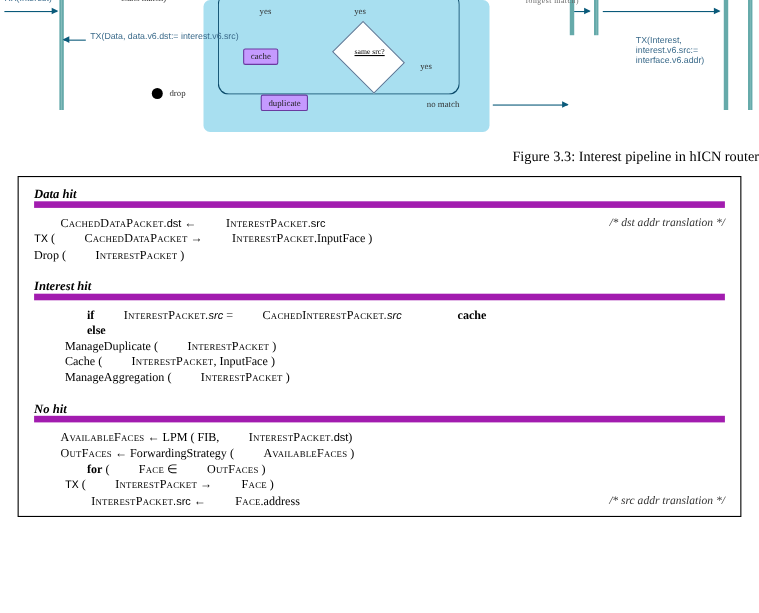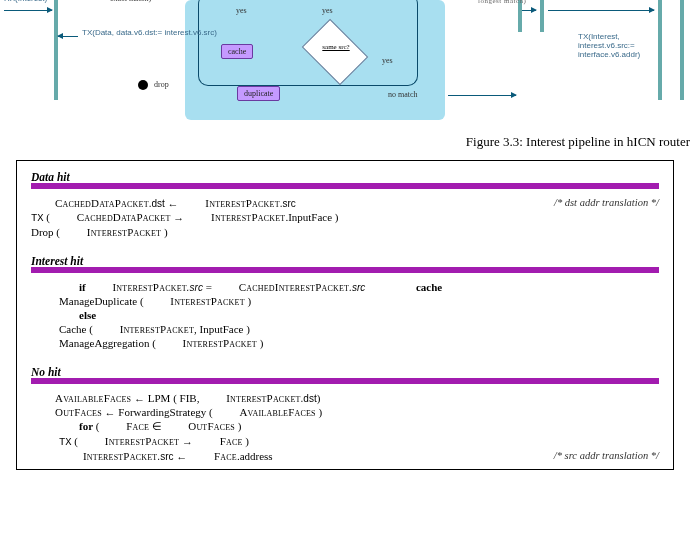--- a/index.html
+++ b/index.html
@@ -168,25 +168,25 @@
     <span class="tt">TX</span><span> ( </span><span class="sc">CachedDataPacket</span><span> → </span><span class="sc">InterestPacket</span><span>.InputFace</span><span> )</span>
   </div>
   <div class="line">
     <span>Drop</span><span> ( </span><span class="sc">InterestPacket</span><span> )</span>
   </div>
 
   <div class="sect-head">Interest hit</div>
   <div class="line">
     <span class="kw">if </span><span class="sc">InterestPacket</span><span class="sf" style="font-style:italic">.src</span><span> = </span><span class="sc">CachedInterestPacket</span><span class="sf" style="font-style:italic">.src</span><span class="kw"> cache</span>
   </div>
+  <div class="line">
+    <span class="kw">else</span>
+  </div>
   <div class="line ind1">
     <span>ManageDuplicate</span><span> ( </span><span class="sc">InterestPacket</span><span> )</span>
-  </div>
-  <div class="line">
-    <span class="kw">else</span>
   </div>
   <div class="line ind1">
     <span>Cache</span><span> ( </span><span class="sc">InterestPacket</span><span>, </span><span>InputFace</span><span> )</span>
   </div>
   <div class="line ind1">
     <span>ManageAggregation</span><span> ( </span><span class="sc">InterestPacket</span><span> )</span>
   </div>
 
   <div class="sect-head">No hit</div>
   <div class="line">

